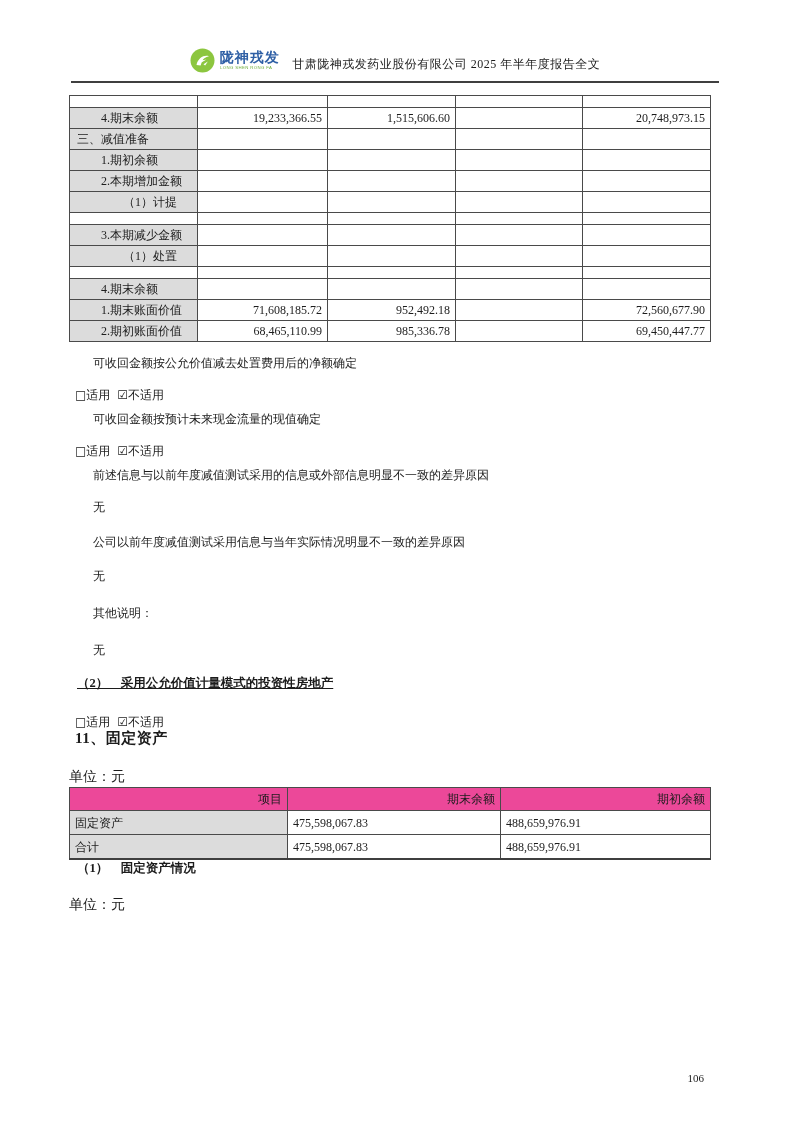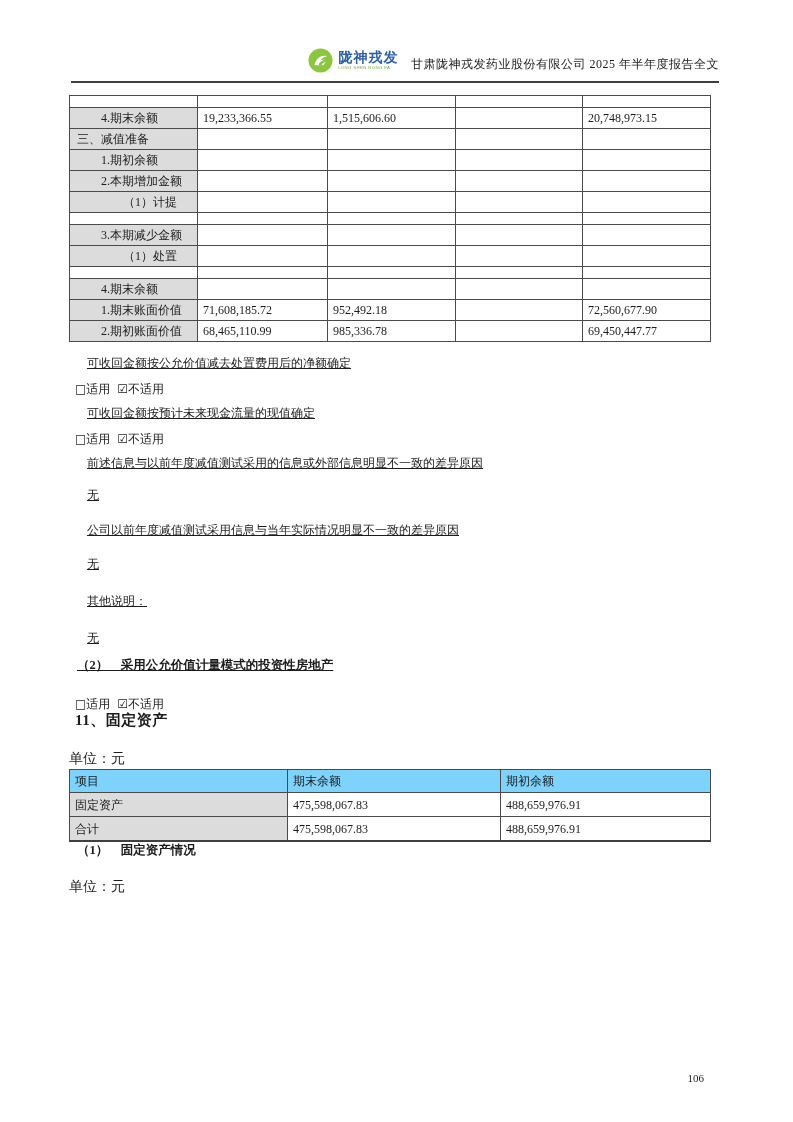--- a/index.html
+++ b/index.html
@@ -1,54 +1,54 @@
 <!DOCTYPE html>
 <html><head>
 <meta charset="utf-8">
 <style>
   html,body{margin:0;padding:0;background:#fff;}
   .page{position:relative;width:793px;height:1122px;background:#fff;overflow:hidden;
         font-family:"Liberation Serif","DejaVu Serif",serif;color:#1c1c1c;}
   
   .header{position:absolute;top:48px;left:71px;width:648px;display:flex;
-          justify-content:flex-end;align-items:flex-end;
+          justify-content:center;align-items:flex-end;
           border-bottom:2.5px solid #3f3f3f;padding-bottom:8px;}
   .logo{display:flex;align-items:center;gap:5px;}
   .logo svg{display:block;}
   .logo-cn{font-family:"Liberation Sans","DejaVu Sans",sans-serif;font-weight:bold;
            font-size:14px;letter-spacing:1px;color:#2E5FA5;line-height:14px;}
   .logo-en{font-family:"Liberation Sans","DejaVu Sans",sans-serif;font-size:6px;
            transform:scale(0.72);transform-origin:left top;letter-spacing:.5px;
            color:#6FAE3C;line-height:6px;margin-top:1px;white-space:nowrap;}
   .header-title{font-size:12px;letter-spacing:.5px;white-space:nowrap;}
   
   .content{position:absolute;top:95px;left:69px;width:641px;}
   table{border-collapse:collapse;width:100%;table-layout:fixed;}
   td,th{border:1px solid #4a4a4a;font-size:12px;padding:2px 5px;line-height:16px;
         overflow:hidden;word-break:break-all;}
   .t1 tr.spacer td{height:11px;padding:0 5px;}
   .t1 td.lbl{background:#DCDCDC;}
-  .t1 td.val{text-align:left;}
+  .t1 td.val{text-align:right;}
   .ind0{text-indent:2px;}
   .ind1{text-indent:26px;}
   .ind2{text-indent:48px;}
   
-  .para{margin:12px;padding-left:6px;font-size:12px;line-height:14px;text-decoration:underline;}
+  .para{margin:18px;padding-left:6px;font-size:12px;line-height:14px;}
   .mt14{margin-top:14px;} .mt10{margin-top:10px;} .mt18{margin-top:18px;}
   .mt20{margin-top:20px;} .mt21{margin-top:21px;} .mt22{margin-top:22px;}
   .mt23{margin-top:23px;} .mt24{margin-top:24px;} .mt26{margin-top:26px;text-decoration:underline;}
   .cbline{padding-left:6px;font-size:12px;line-height:14px;}
   .cbline .box{font-family:"DejaVu Sans",sans-serif;font-size:12px;}
   .cbline .gap{display:inline-block;width:7px;}
   .h-sub{margin:0;padding-left:8px;font-size:12.5px;font-weight:bold;line-height:16px;}
   .h-main{margin:0;padding-left:6px;font-size:15px;font-weight:bold;line-height:18px;letter-spacing:.5px;}
   .unit{font-size:14px;text-align:left;line-height:14px;}
   
   .t2{margin-top:3px;border-bottom:2px solid #3f3f3f;border-top:1.5px solid #3f3f3f;}
-  .t2 th{background:#7dd3fc;font-weight:normal;text-align:left;height:18px;}
+  .t2 th{background:#ec4899;font-weight:normal;text-align:right;height:18px;}
   .t2 td.lbl{background:#DCDCDC;text-align:left;height:19px;}
   .t2 td.val{}
   .pagenum{position:absolute;top:1072px;right:89px;font-size:11px;}
 </style>
 </head>
 <body>
 
 <div class="page">
 
   <div class="header">

